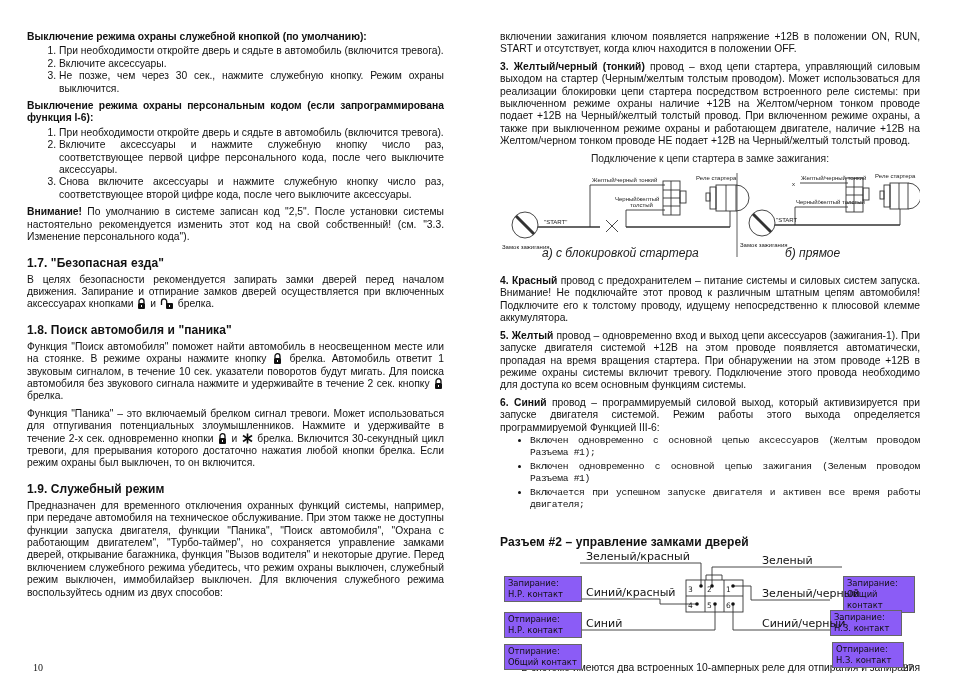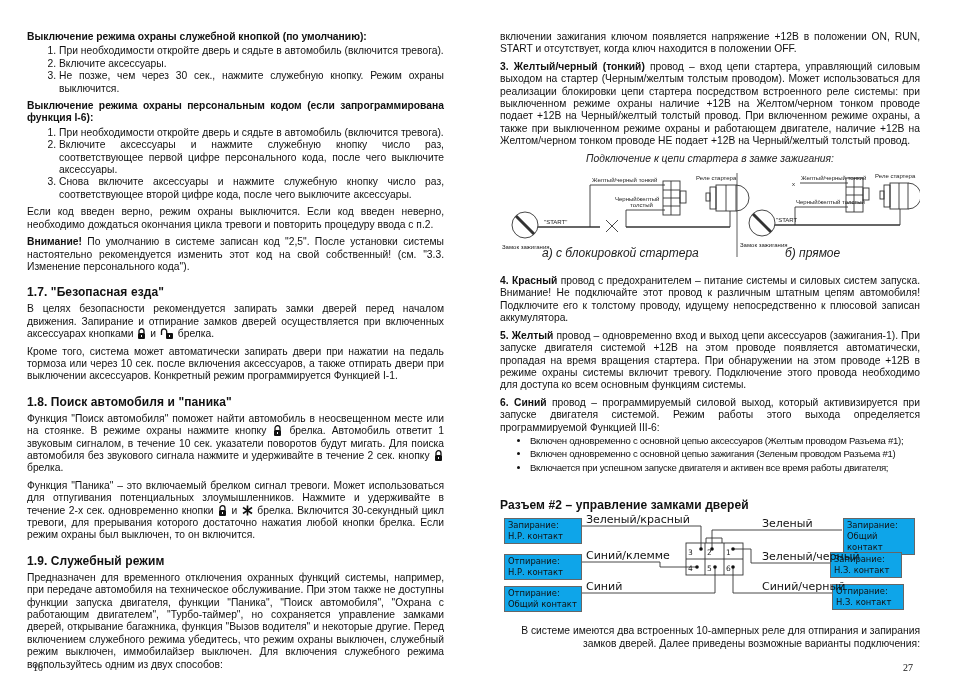--- a/index.html
+++ b/index.html
@@ -11,33 +11,33 @@
   .col { position:absolute; }
   .left .col { left:27px; width:417px; top:31px; }
   .right .col { left:23px; width:420px; top:31px; }
   p { margin:0 0 5px 0; text-align:justify; }
   .bold { font-weight:bold; }
   h3 { font-size:10.3px; font-weight:bold; margin:0 0 2px 0; line-height:12.4px; text-align:justify; }
   h2 { font-size:12px; font-weight:bold; margin:12px 0 4px 0; line-height:14px; letter-spacing:0.1px; }
   ol, ul { margin:0 0 5px 0; padding-left:32px; }
   ol li, ul li { margin:0; text-align:justify; }
   ul.bullets { padding-left:30px; font-size:9.6px; letter-spacing:-0.3px; }
-  ul.bullets li { margin-bottom:1px; }
+  ul.bullets li { margin-bottom:1px;font-family:Liberation Mono, monospace; }
   .pagenum { position:absolute; font-family:"Liberation Serif", serif; font-size:10px; top:662px; }
   .left .pagenum { left:33px; }
   .right .pagenum { left:426px;text-align:center; }
   .ico { display:inline-block; vertical-align:-2px; margin:0 1px; }
-  .diag-title { font-style:italic; text-align:center; margin:4px 0 0 0; color:#222; }
+  .diag-title { text-align:center; margin:4px 0 0 0; color:#222; }
   .starter-diag { position:relative; height:96px; }
   .starter-diag svg { position:absolute; left:0; top:0; }
   .cap { position:absolute; font-style:italic; font-size:12px; color:#222; }
   .tiny { font-size:6px; font-family:"Liberation Sans", sans-serif; }
   .conn2 { position:relative; height:100px; margin-top:6px; }
   .conn2 svg { position:absolute; left:0; top:0; }
-  .box { position:absolute; border:1px solid #666; font-family:"DejaVu Sans", sans-serif; font-size:8.4px; line-height:11px; padding:1px 3px; background:#0ea5e9; }
+  .box { position:absolute; border:1px solid #666; font-family:"DejaVu Sans", sans-serif; font-size:8.4px; line-height:11px; padding:1px 3px; background:#8b5cf6;margin-top:21px; }
   .wl { position:absolute; font-family:"DejaVu Sans", sans-serif; font-size:11px; }
 </style>
 </head>
 <body>
 
 <div class="page left">
   <div class="col">
 
     <h3>Выключение режима охраны служебной кнопкой (по умолчанию):</h3>
     <ol>
@@ -45,40 +45,38 @@
       <li>Включите аксессуары.</li>
       <li>Не позже, чем через 30 сек., нажмите служебную кнопку. Режим охраны выключится.</li>
     </ol>
 
     <h3>Выключение режима охраны персональным кодом (если запрограммирована функция I-6):</h3>
     <ol>
       <li>При необходимости откройте дверь и сядьте в автомобиль (включится тревога).</li>
       <li>Включите аксессуары и нажмите служебную кнопку число раз, соответствующее первой цифре персонального кода, после чего выключите аксессуары.</li>
       <li>Снова включите аксессуары и нажмите служебную кнопку число раз, соответствующее второй цифре кода, после чего выключите аксессуары.</li>
     </ol>
-    <p>Если код введен верно, режим охраны выключится. Если код введен неверно, необходимо дождаться окончания цикла тревоги и повторить процедуру ввода с п.2.</p>
     <p><span class="bold">Внимание!</span><span> По умолчанию в системе записан код "2,5". После установки системы настоятельно рекомендуется изменить этот код на свой собственный! (см. "3.3. Изменение персонального кода").</span></p>
 
     <h2>1.7. "Безопасная езда"</h2>
     <p>
       <span>В целях безопасности рекомендуется запирать замки дверей перед началом движения. Запирание и отпирание замков дверей осуществляется при включенных аксессуарах кнопками</span>
       <svg class="ico" width="9" height="11" viewBox="0 0 9 11">
           <path d="M2 5V3.2a2.5 2.5 0 0 1 5 0V5" fill="none" stroke="#111" stroke-width="1.3"></path>
           <rect x="1" y="5" width="7" height="6" rx="1" fill="#111"></rect>
           <rect x="4" y="7" width="1" height="2" fill="#fff"></rect>
         </svg>
       <span>и</span>
       <svg class="ico" width="14" height="11" viewBox="0 0 14 11">
           <path d="M1.5 7V3.5a2.6 2.6 0 0 1 5.2 0V6" fill="none" stroke="#111" stroke-width="1.3"></path>
           <rect x="6" y="5" width="7" height="6" rx="1" fill="#111"></rect>
           <rect x="9" y="7" width="1" height="2" fill="#fff"></rect>
         </svg>
       <span>брелка.</span>
     </p>
-    <p>Кроме того, система может автоматически запирать двери при нажатии на педаль тормоза или через 10 сек. после включения аксессуаров, а также отпирать двери при выключении аксессуаров. Конкретный режим программируется Функцией I-1.</p>
 
     <h2>1.8. Поиск автомобиля и "паника"</h2>
     <p>
       <span>Функция "Поиск автомобиля" поможет найти автомобиль в неосвещенном месте или на стоянке. В режиме охраны нажмите кнопку</span>
       <svg class="ico" width="9" height="11" viewBox="0 0 9 11">
           <path d="M2 5V3.2a2.5 2.5 0 0 1 5 0V5" fill="none" stroke="#111" stroke-width="1.3"></path>
           <rect x="1" y="5" width="7" height="6" rx="1" fill="#111"></rect>
           <rect x="4" y="7" width="1" height="2" fill="#fff"></rect>
         </svg>
       <span>брелка. Автомобиль ответит 1 звуковым сигналом, в течение 10 сек. указатели поворотов будут мигать. Для поиска автомобиля без звукового сигнала нажмите и удерживайте в течение 2 сек. кнопку</span>
@@ -181,21 +179,21 @@
         <text class="tiny" x="301" y="15" fill="#222">Желтый/черный тонкий</text>
         <text class="tiny" x="296" y="39" fill="#222">Черный/желтый толстый</text>
         <text class="tiny" x="375" y="13" fill="#222">Реле стартера</text>
         <text class="tiny" x="276" y="57" fill="#222">"START</text>
         <text class="tiny" x="240" y="82" fill="#222">Замок зажигания</text>
       </svg>
       <div class="cap" style="left:42px; top:82px;">а) с блокировкой стартера</div>
       <div class="cap" style="left:285px; top:82px;">б) прямое</div>
     </div>
 
-    <p style="margin-top:14px;"><span class="bold">4. Красный</span><span> провод с предохранителем – питание системы и силовых систем запуска. Внимание! Не подключайте этот провод к различным штатным цепям автомобиля! Подключите его к толстому проводу, идущему непосредственно к плюсовой записан аккумулятора.</span></p>
+    <p style="margin-top:14px;"><span class="bold">4. Красный</span><span> провод с предохранителем – питание системы и силовых систем запуска. Внимание! Не подключайте этот провод к различным штатным цепям автомобиля! Подключите его к толстому проводу, идущему непосредственно к плюсовой клемме аккумулятора.</span></p>
     <p><span class="bold">5. Желтый</span><span> провод – одновременно вход и выход цепи аксессуаров (зажигания-1). При запуске двигателя системой +12В на этом проводе появляется автоматически, пропадая на время вращения стартера. При обнаружении на этом проводе +12В в режиме охраны системы включит тревогу. Подключение этого провода необходимо для доступа ко всем основным функциям системы.</span></p>
     <p style="margin-bottom:1px;"><span class="bold">6. Синий</span><span> провод – программируемый силовой выход, который активизируется при запуске двигателя системой. Режим работы этого выхода определяется программируемой Функцией III-6:</span></p>
     <ul class="bullets">
       <li>Включен одновременно с основной цепью аксессуаров (Желтым проводом Разъема #1);</li>
       <li>Включен одновременно с основной цепью зажигания (Зеленым проводом Разъема #1)</li>
       <li>Включается при успешном запуске двигателя и активен все время работы двигателя;</li>
     </ul>
 
     <h2 style="margin-top:24px;">Разъем #2 – управление замками дверей</h2>
 
@@ -255,21 +253,21 @@
       <div class="box" style="left:330px; top:34px; width:64px;">
         <div>Запирание:</div>
         <div>Н.З. контакт</div>
       </div>
       <div class="box" style="left:332px; top:66px; width:64px;">
         <div>Отпирание:</div>
         <div>Н.З. контакт</div>
       </div>
 
       <div class="wl" style="left:86px; top:-4px;">Зеленый/красный</div>
-      <div class="wl" style="left:86px; top:32px;">Синий/клемме</div>
+      <div class="wl" style="left:86px; top:32px;">Синий/красный</div>
       <div class="wl" style="left:86px; top:63px;">Синий</div>
       <div class="wl" style="left:262px; top:0px;">Зеленый</div>
       <div class="wl" style="left:262px; top:33px;">Зеленый/черный</div>
       <div class="wl" style="left:262px; top:63px;">Синий/черный</div>
     </div>
 
     <p style="margin-top:7px; text-align:right;">В системе имеются два встроенных 10-амперных реле для отпирания и запирания замков дверей. Далее приведены возможные варианты подключения:</p>
   </div>
   <div class="pagenum">27</div>
 </div>

